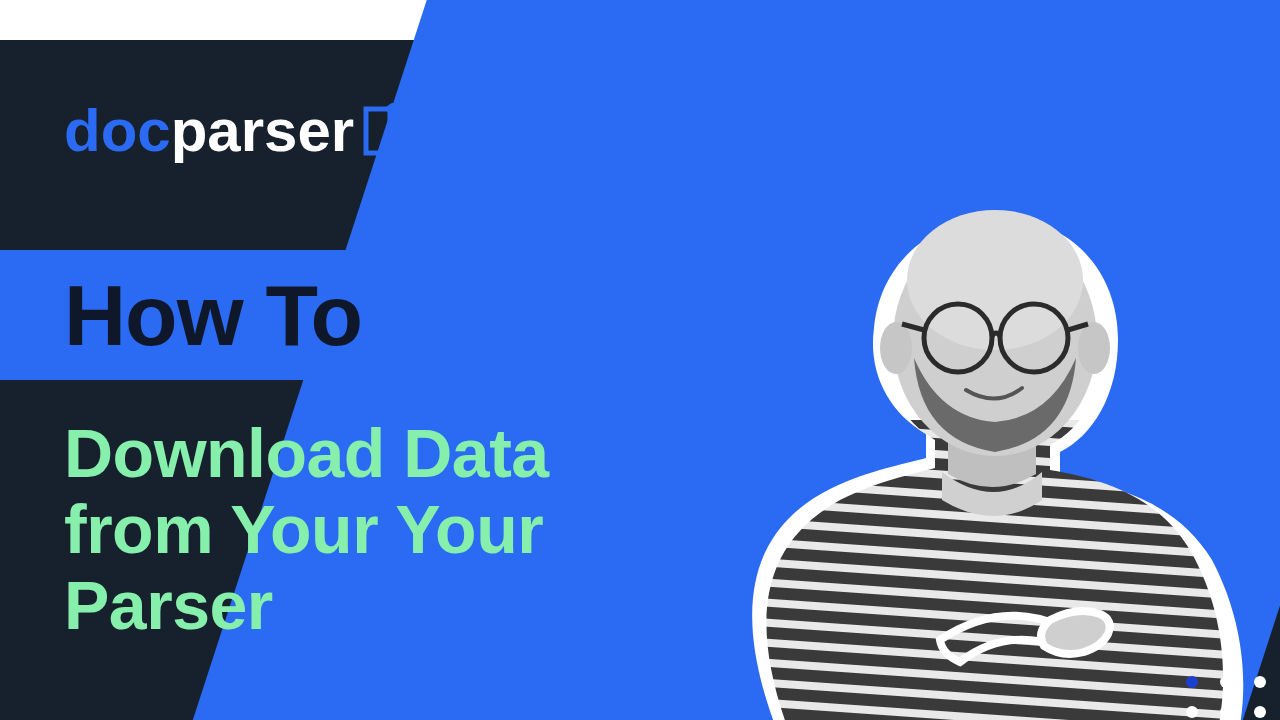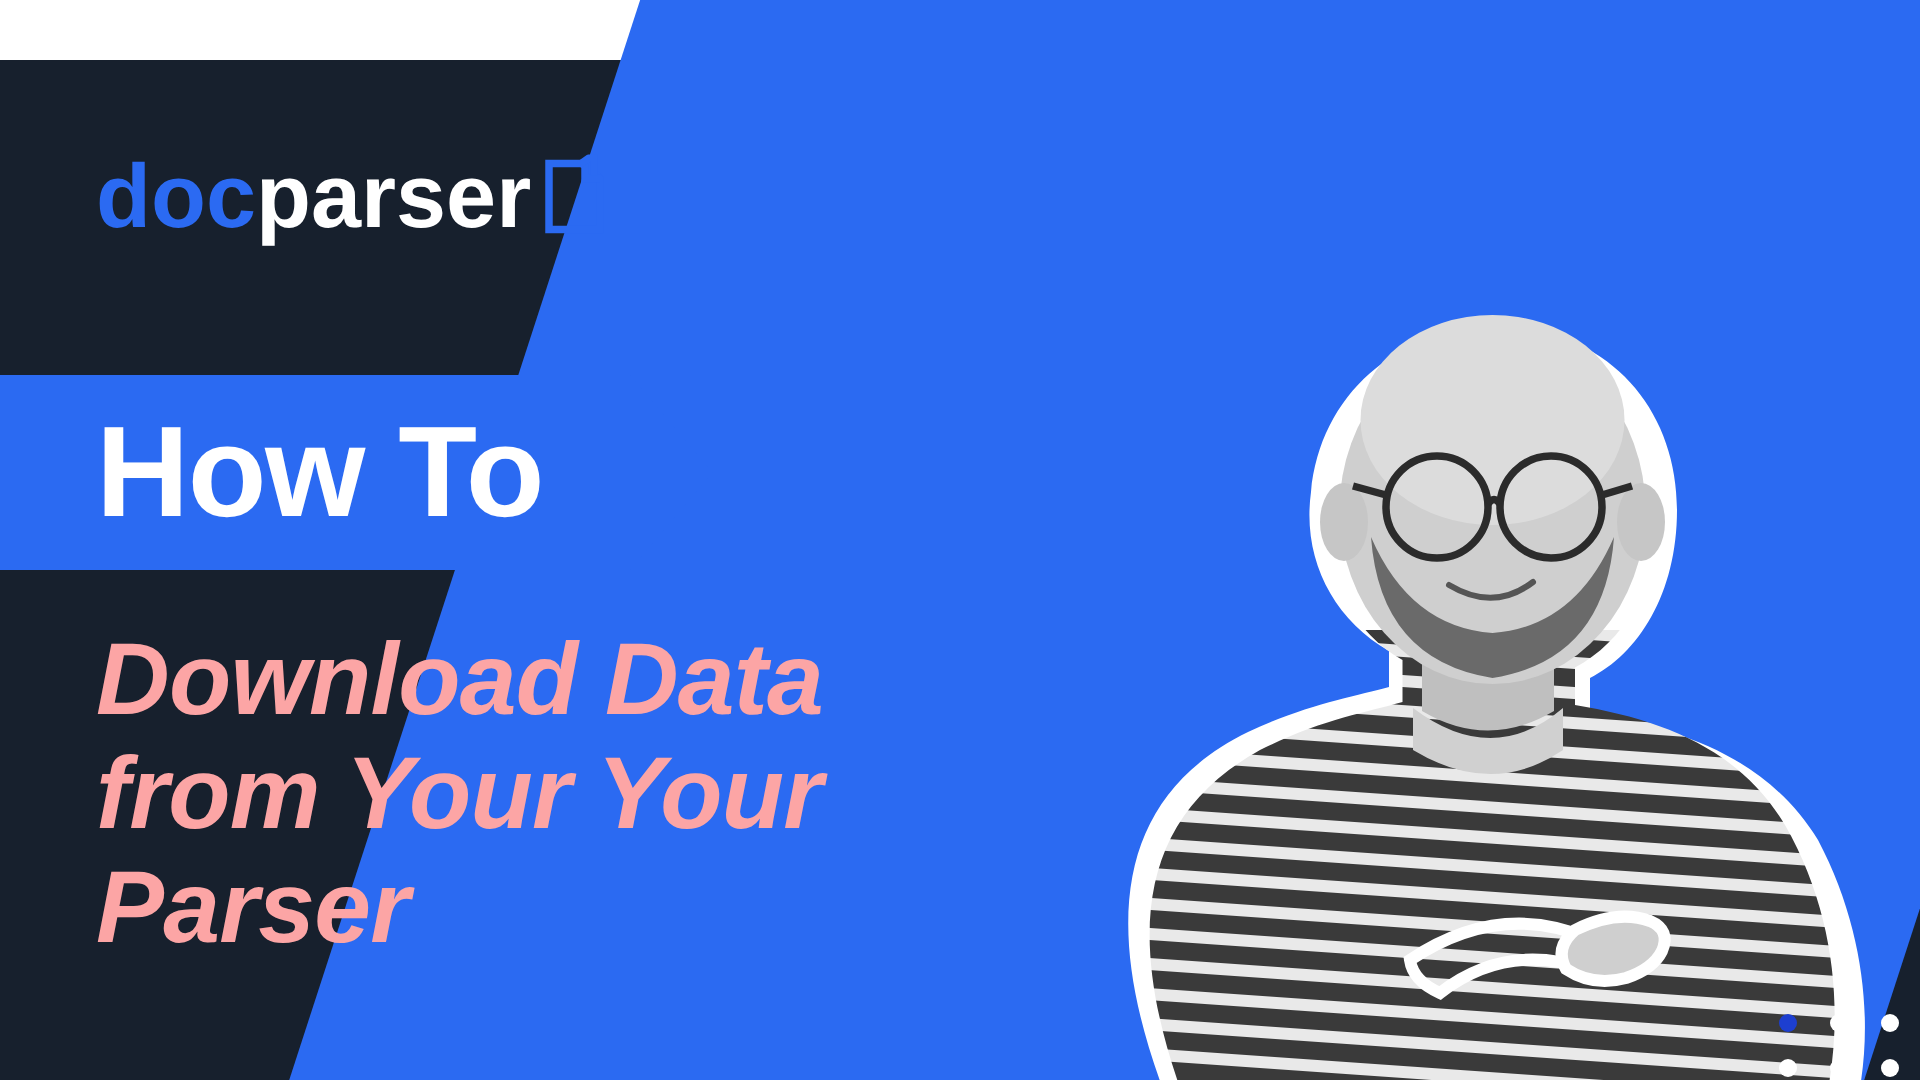--- a/index.html
+++ b/index.html
@@ -58,37 +58,36 @@
     content: "";
     position: absolute;
     right: -55px;
     top: 0;
     width: 0; height: 0;
     border-top: 65px solid transparent;
     border-bottom: 65px solid transparent;
     border-left: 55px solid #2b6af2;
   }
   .tag-text {
-    color: #ffffff;
+    color: #0f172a;
     font-size: 86px;
     font-weight: 800;
     letter-spacing: -1px;
     white-space: nowrap;
   }
   
   .subtitle {
     position: absolute;
     top: 375px;
     left: 64px;
-    color: #fca5a5;
+    color: #86efac;
     font-size: 68px;
     font-weight: 800;
     line-height: 1.12;
     letter-spacing: -0.5px;
-    font-style: italic;
   }
   
   .presenter {
     position: absolute;
     right: 30px;
     bottom: 0;
     width: 560px;
     height: 680px;
   }
   

